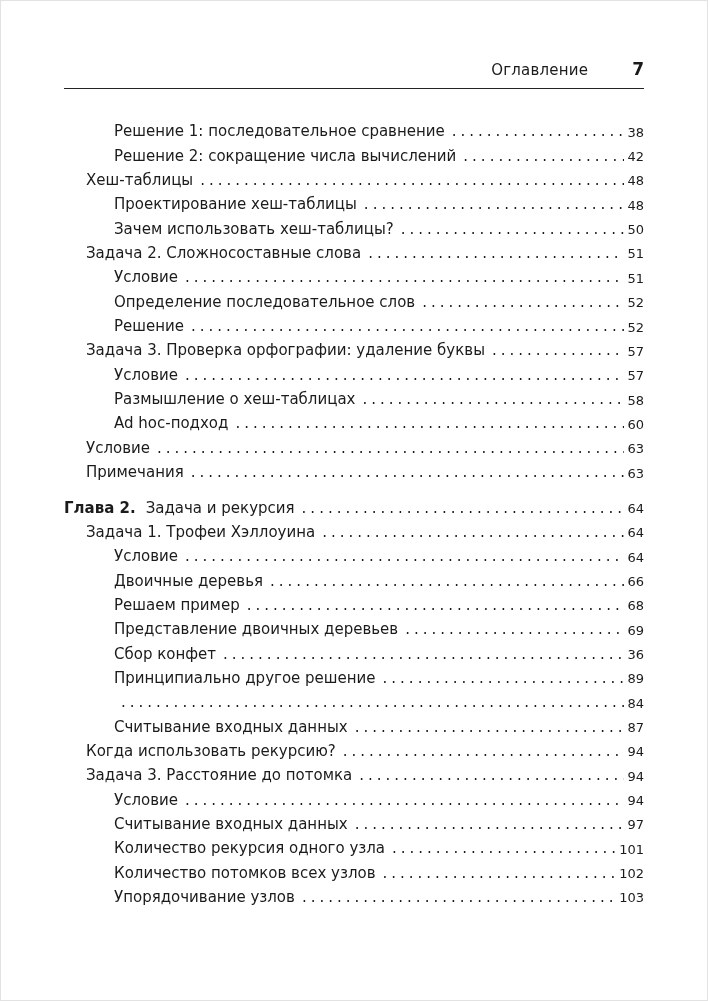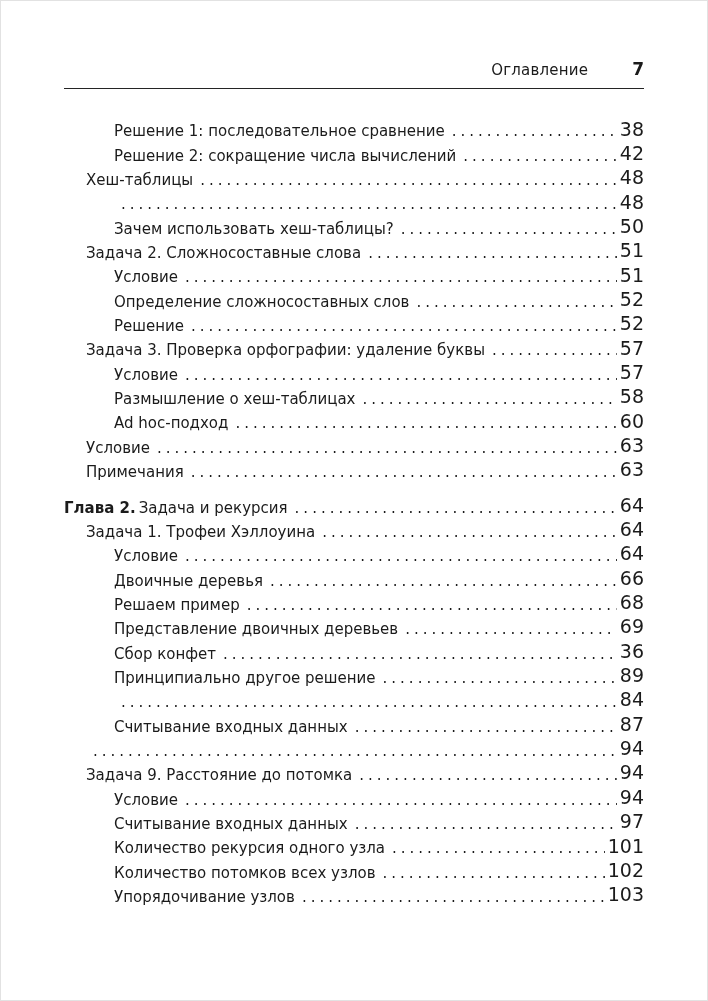--- a/index.html
+++ b/index.html
@@ -44,38 +44,38 @@
     height: 24.35px;
     font-size: 15px;
     line-height: 1.2;
   }
   .row .label { white-space: nowrap; }
   .lvl1 { padding-left: 22px; }
   .lvl2 { padding-left: 50px; }
   .lvl0 { margin-top: 11px; }
   .lvl0 .prefix {
     font-weight: 700;
-    margin-right: 3px;
+    margin-right: 10px;
     white-space: nowrap;
   }
   .leader {
     flex: 1;
     overflow: hidden;
     white-space: nowrap;
     margin: 0 3px 0 7px;
     min-width: 14px;
   }
   .leader::after {
     content: "........................................................................................................................................................";
     letter-spacing: 4px;
     font-size: 15px;
   }
   .pg {
     white-space: nowrap;
-    font-size: 19px;
+    font-size: 13px;
   }
 </style>
 </head>
 <body>
 
 <div class="page">
 
   <div class="running-head">
     <span class="rh-title">Оглавление</span>
     <span class="rh-page">7</span>
@@ -92,40 +92,41 @@
         <span class="label">Решение 2: сокращение числа вычислений</span>
         <span class="leader"></span>
         <span class="pg">42</span>
       </div>
     <div class="row lvl1">
         <span class="label">Хеш-таблицы</span>
         <span class="leader"></span>
         <span class="pg">48</span>
       </div>
     <div class="row lvl2">
+        <span class="label">Проектирование хеш-таблицы</span>
         <span class="leader"></span>
         <span class="pg">48</span>
       </div>
     <div class="row lvl2">
         <span class="label">Зачем использовать хеш-таблицы?</span>
         <span class="leader"></span>
         <span class="pg">50</span>
       </div>
     <div class="row lvl1">
         <span class="label">Задача 2. Сложносоставные слова</span>
         <span class="leader"></span>
         <span class="pg">51</span>
       </div>
     <div class="row lvl2">
         <span class="label">Условие</span>
         <span class="leader"></span>
         <span class="pg">51</span>
       </div>
     <div class="row lvl2">
-        <span class="label">Определение сложносоставных слов</span>
+        <span class="label">Определение последовательное слов</span>
         <span class="leader"></span>
         <span class="pg">52</span>
       </div>
     <div class="row lvl2">
         <span class="label">Решение</span>
         <span class="leader"></span>
         <span class="pg">52</span>
       </div>
     <div class="row lvl1">
         <span class="label">Задача 3. Проверка орфографии: удаление буквы</span>
@@ -203,25 +204,26 @@
     <div class="row lvl2">
         <span class="leader"></span>
         <span class="pg">84</span>
       </div>
     <div class="row lvl2">
         <span class="label">Считывание входных данных</span>
         <span class="leader"></span>
         <span class="pg">87</span>
       </div>
     <div class="row lvl1">
+        <span class="label">Когда использовать рекурсию?</span>
         <span class="leader"></span>
         <span class="pg">94</span>
       </div>
     <div class="row lvl1">
-        <span class="label">Задача 9. Расстояние до потомка</span>
+        <span class="label">Задача 3. Расстояние до потомка</span>
         <span class="leader"></span>
         <span class="pg">94</span>
       </div>
     <div class="row lvl2">
         <span class="label">Условие</span>
         <span class="leader"></span>
         <span class="pg">94</span>
       </div>
     <div class="row lvl2">
         <span class="label">Считывание входных данных</span>

